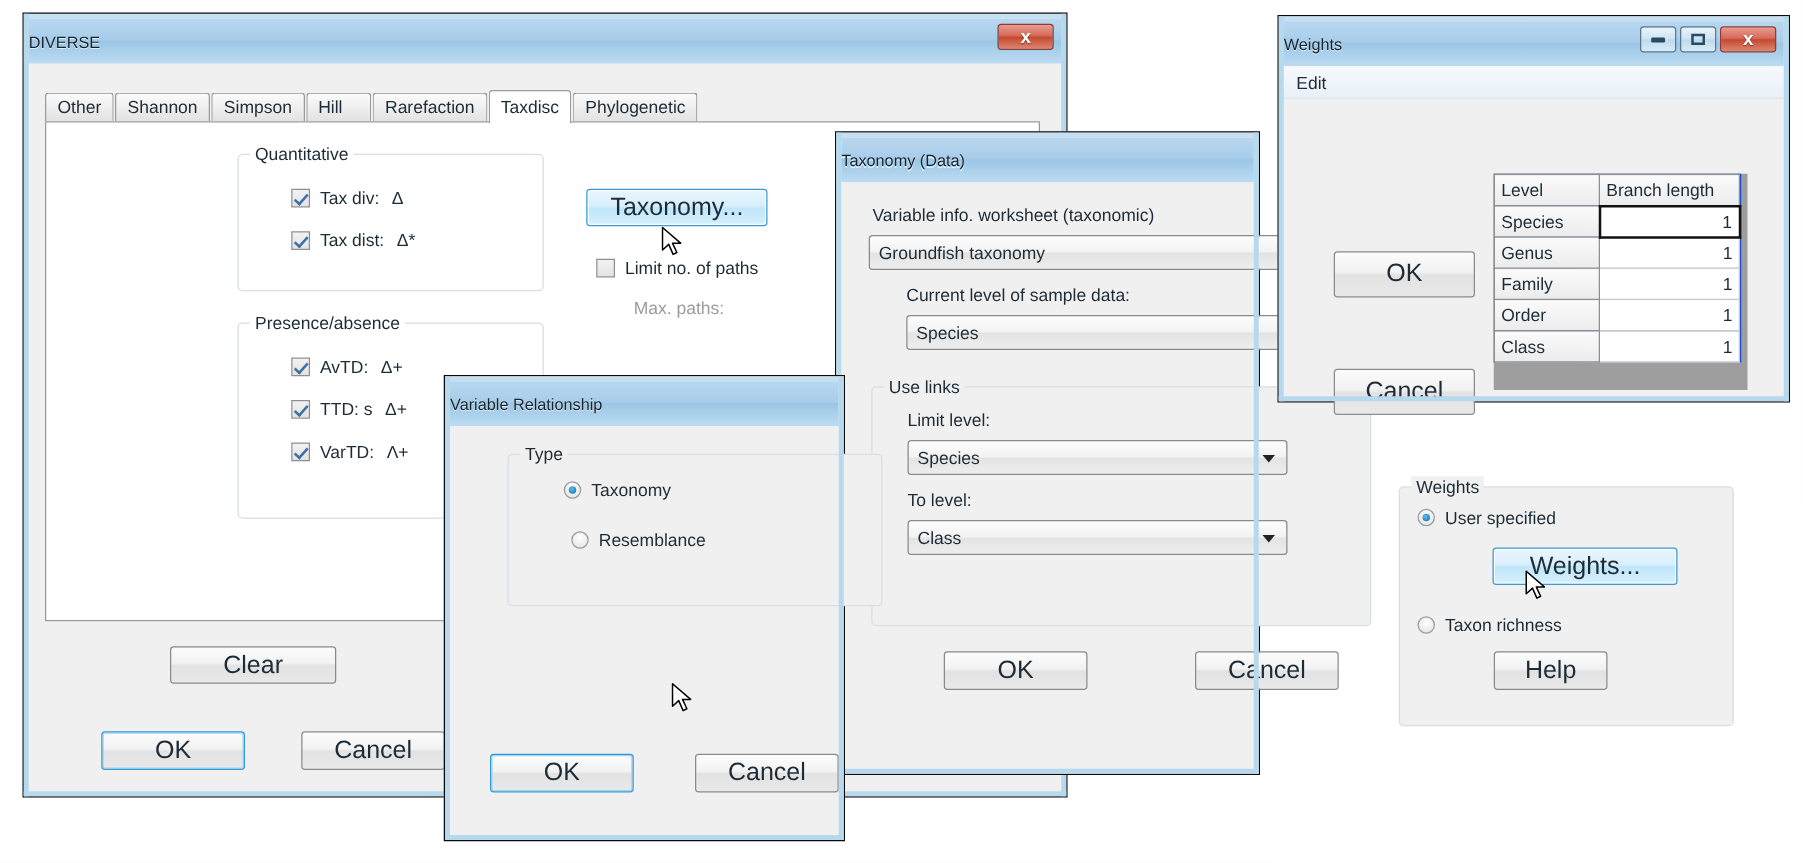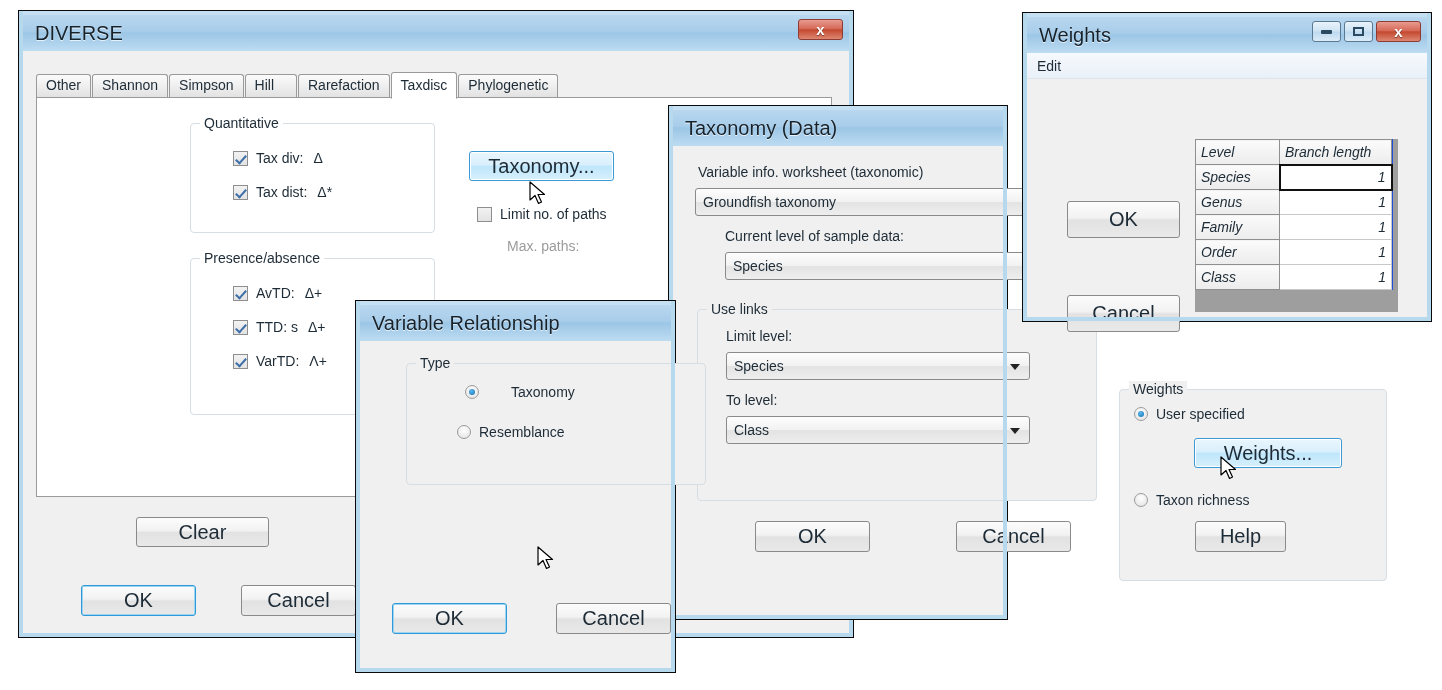--- a/index.html
+++ b/index.html
@@ -32,23 +32,22 @@
     border-left: 4px solid #bedcf0;
     border-right: 4px solid #bedcf0;
     box-sizing: border-box;
     position: relative;
     display: flex;
     align-items: center;
     border-top-left-radius: 6px;
     border-top-right-radius: 6px;
   }
   .titlebar .title {
-    font-size: 20px;
+    font-size: 13px;
     color: #16222c;
-    margin-left: 12px;
     white-space: nowrap;
     text-shadow: 0 1px 0 rgba(255,255,255,.7);
   }
   .win-body {
     position: absolute;
     left: 4px; right: 4px; top: 40px; bottom: 4px;
     background: #f0f0f0;
     box-sizing: border-box;
   }
 
@@ -255,21 +254,20 @@
   .menubar .mi {
     font-size: 14px; color: #1d2b36;
     padding: 0 10px; line-height: 24px;
   }
   table.grid {
     position: absolute;
     border-collapse: collapse;
     background: #1d4ed8;
     font-size: 14px;
     color: #1d2b36;
-    font-style: italic;
   }
   table.grid th, table.grid td {
     border: 1px solid #c8c8c8;
     height: 25px;
     box-sizing: border-box;
     font-weight: normal;
     padding: 0 5px;
   }
   table.grid th {
     background: linear-gradient(to bottom,#fbfbfb,#ececec);
@@ -467,21 +465,21 @@
   </div>
 
   <div class="win" style="left:355px; top:300px; width:321px; height:373px;">
     <div class="titlebar">
       <span class="title">Variable Relationship</span>
     </div>
     <div class="win-body">
 
       <div class="group on-gray" style="left:46px; top:22px; width:300px; height:122px; background:#f0f0f0;">
         <span class="legend">Type</span>
-        <div class="radio on" style="left:58px; top:20px;gap:24px;">
+        <div class="radio on" style="left:44px; top:20px;">
           <span class="dot"></span>
           <span>Taxonomy</span>
         </div>
         <div class="radio" style="left:50px; top:60px;">
           <span class="dot"></span>
           <span>Resemblance</span>
         </div>
       </div>
 
       <svg class="cursor" style="left:177px; top:205px;" viewBox="0 0 18 26">

